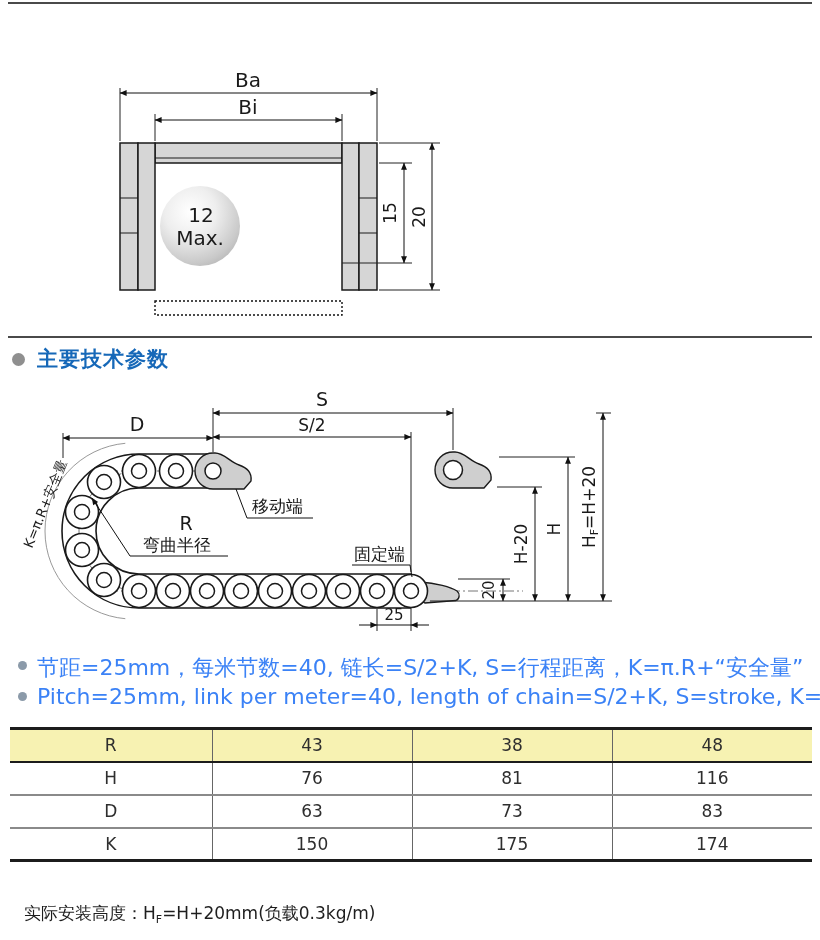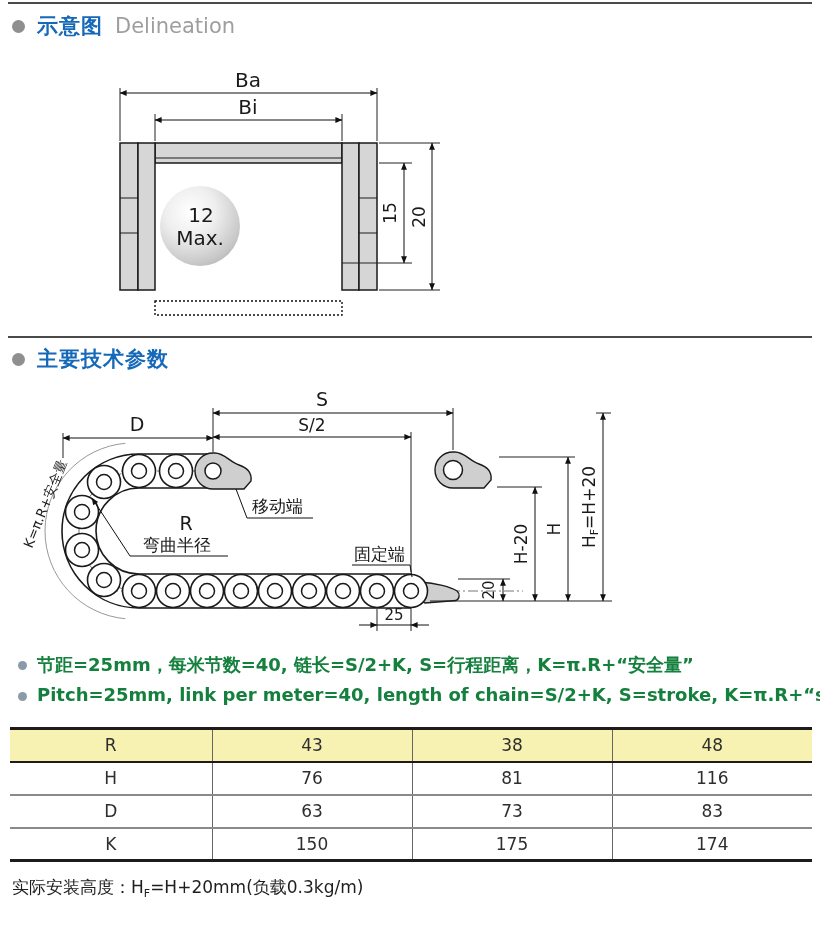--- a/index.html
+++ b/index.html
@@ -4,44 +4,39 @@
 <style>
   * { margin:0; padding:0; box-sizing:border-box; }
   body { background:#ffffff; font-family:"DejaVu Sans", "Liberation Sans", sans-serif; }
   .page { position:relative; width:820px; height:940px; background:#ffffff; overflow:hidden; }
   .abs { position:absolute; }
   .topline { position:absolute; left:8px; width:804px; height:2px; background:#4a4a4a; }
   .hdr { position:absolute; left:12px; display:flex; align-items:center; gap:12px; }
   .hdr .bullet { width:13px; height:13px; border-radius:50%; background:#8f8f8f; }
   .hdr .zh { font-size:21px; font-weight:bold; color:#1668b8; letter-spacing:1px; }
   .hdr .en { font-size:21px; color:#9e9e9e; }
-  .note { position:absolute; left:37px; font-size:18px; color:#15803d; white-space:nowrap;font-weight:bold; }
+  .note { position:absolute; left:37px; font-size:22px; color:#3b82f6; white-space:nowrap; }
   .note-bullet { position:absolute; left:18px; width:9px; height:9px; border-radius:50%; background:#8b9aa9; }
   table.spec { position:absolute; left:10px; top:727px; width:802px; border-collapse:collapse; table-layout:fixed;
                border-top:3px solid #1c1c1c; border-bottom:3px solid #1c1c1c; }
   table.spec td { height:33px; text-align:center; font-size:17px; color:#2e2e2e; }
   table.spec td.c2, table.spec td.c3, table.spec td.c4 { border-left:1px solid #666666; }
   table.spec tr.hrow td { background:#f7f2b2; border-bottom:2.5px solid #1c1c1c; }
   table.spec tr.drow + tr.drow td { border-top:2px solid #8a8a8a; }
-  .foot { position:absolute; left:12px; font-size:17px; color:#1e1e1e; white-space:nowrap; }
+  .foot { position:absolute; left:24px; font-size:17px; color:#1e1e1e; white-space:nowrap;margin-top:26px; }
   .foot sub { font-size:11px; }
   svg text { font-family:"DejaVu Sans", "Liberation Sans", sans-serif; fill:#1a1a1a; }
 </style>
 </head>
 <body>
 
 <div class="page">
 
   <div class="topline" style="top:2px"></div>
 
-  <div class="hdr" style="top:12px">
-    <span class="bullet"></span>
-    <span class="zh">示意图</span>
-    <span class="en">Delineation</span>
-  </div>
 
   <svg class="abs" style="left:0;top:60px" width="500" height="275" viewBox="0 60 500 275">
     <defs>
       <radialGradient id="ballg" cx="0.38" cy="0.32" r="0.8">
         <stop offset="0" stop-color="#ffffff"></stop>
         <stop offset="0.4" stop-color="#eeeeee"></stop>
         <stop offset="0.8" stop-color="#c9c9c9"></stop>
         <stop offset="1" stop-color="#b0b0b0"></stop>
       </radialGradient>
       <marker id="arrA" viewBox="0 0 10 10" refX="9.5" refY="5" markerWidth="9" markerHeight="7" orient="auto-start-reverse">

